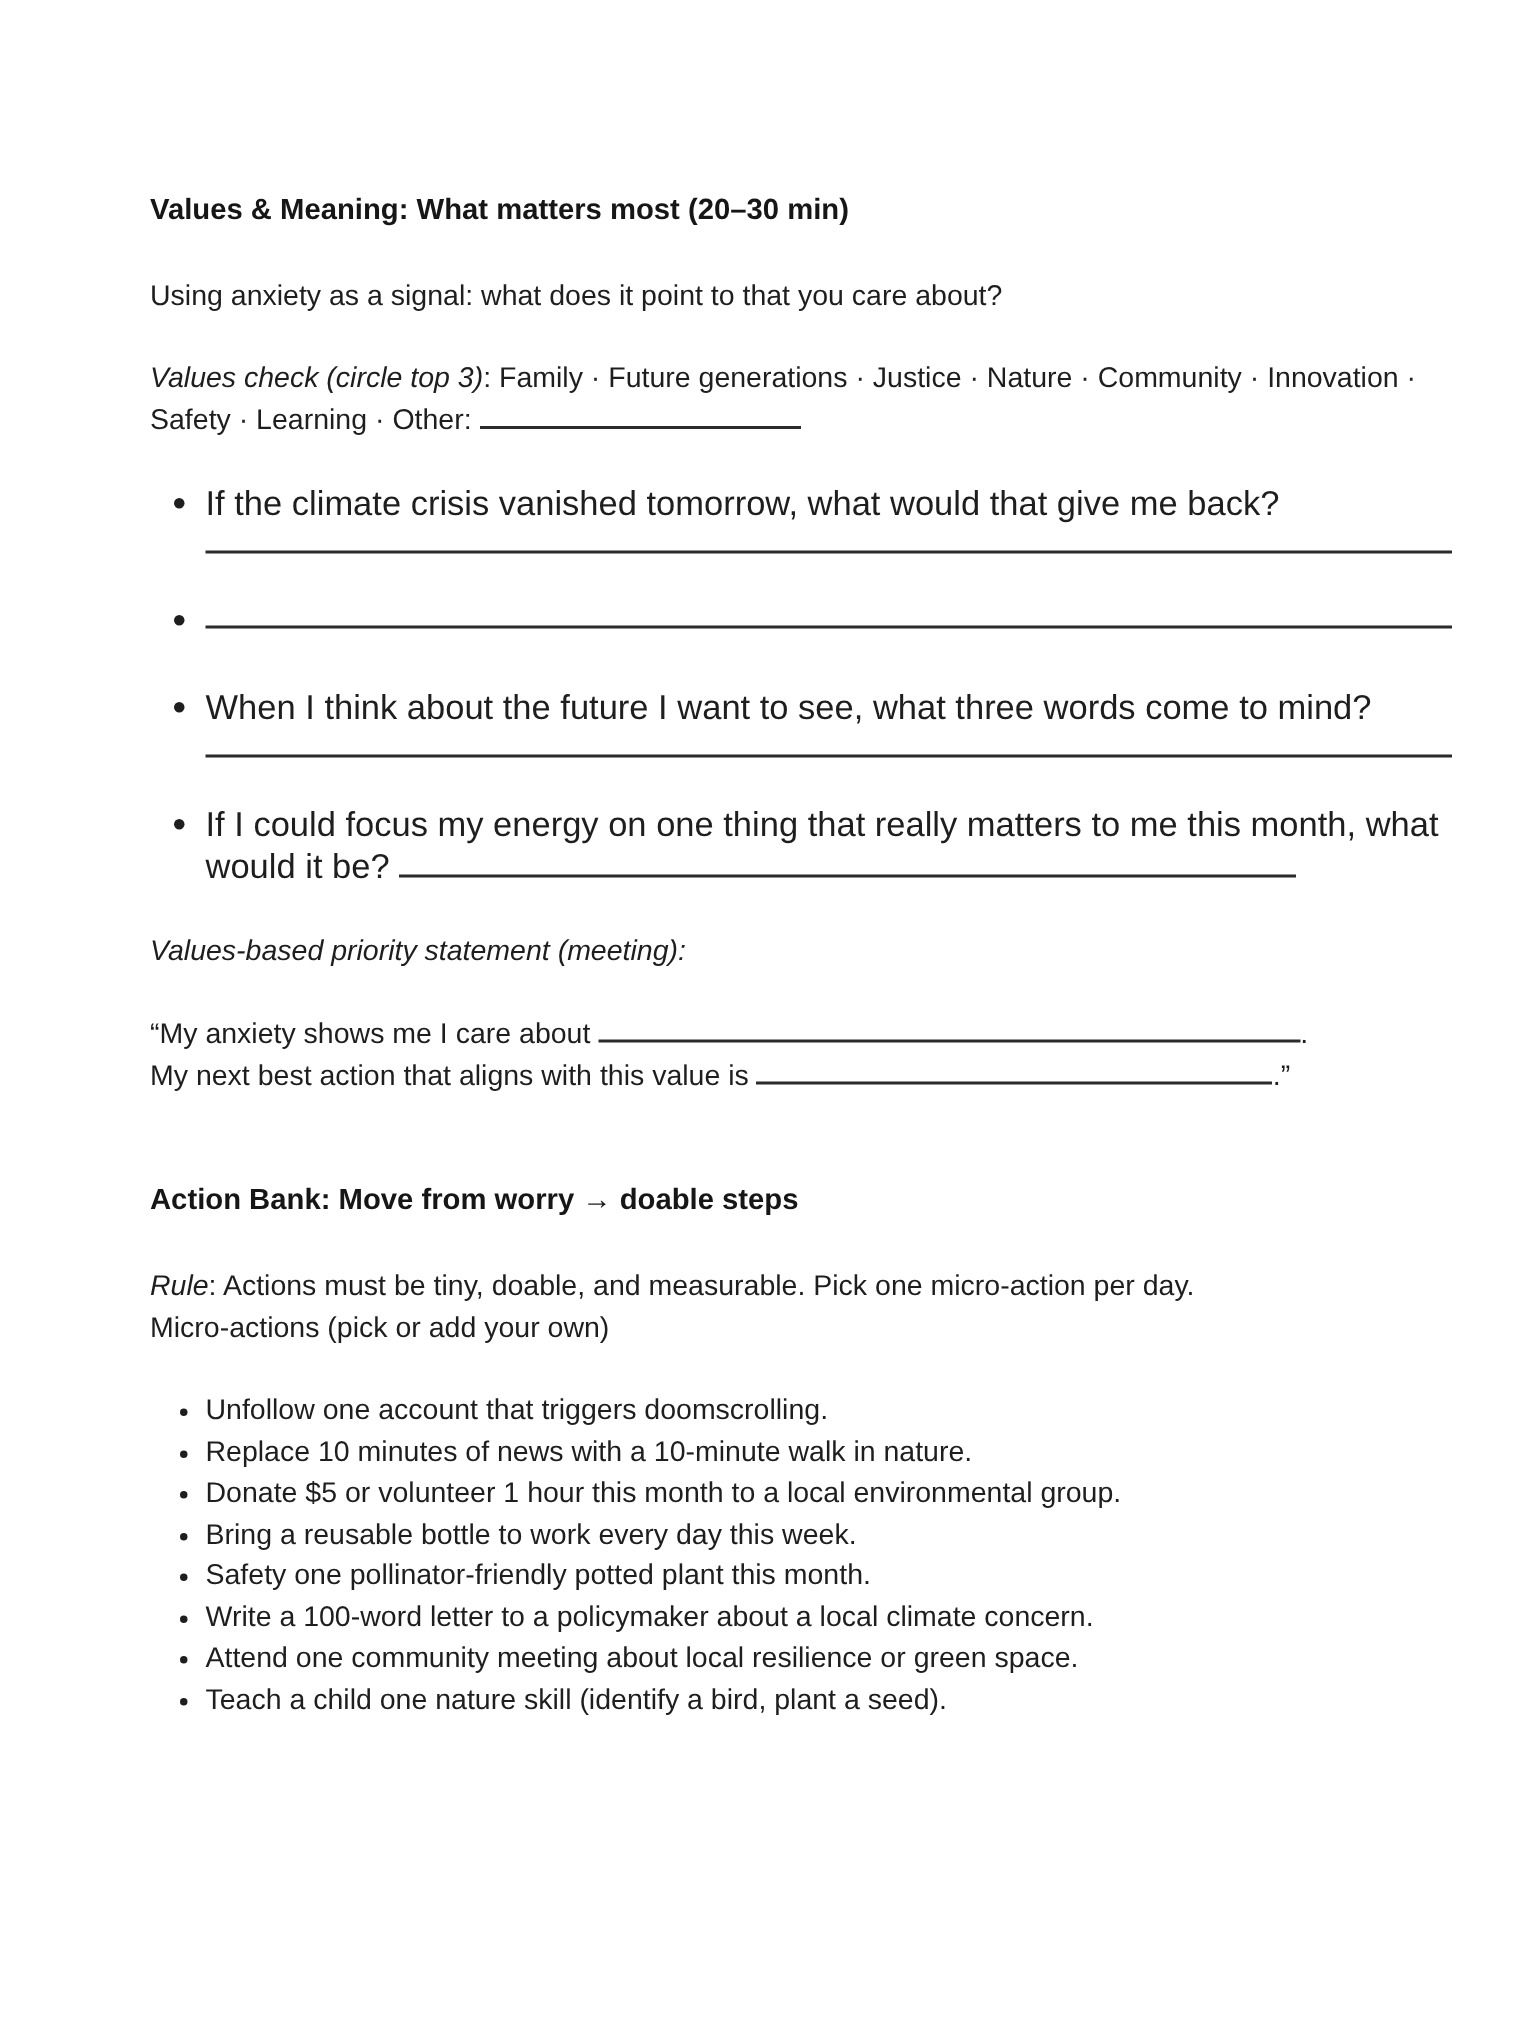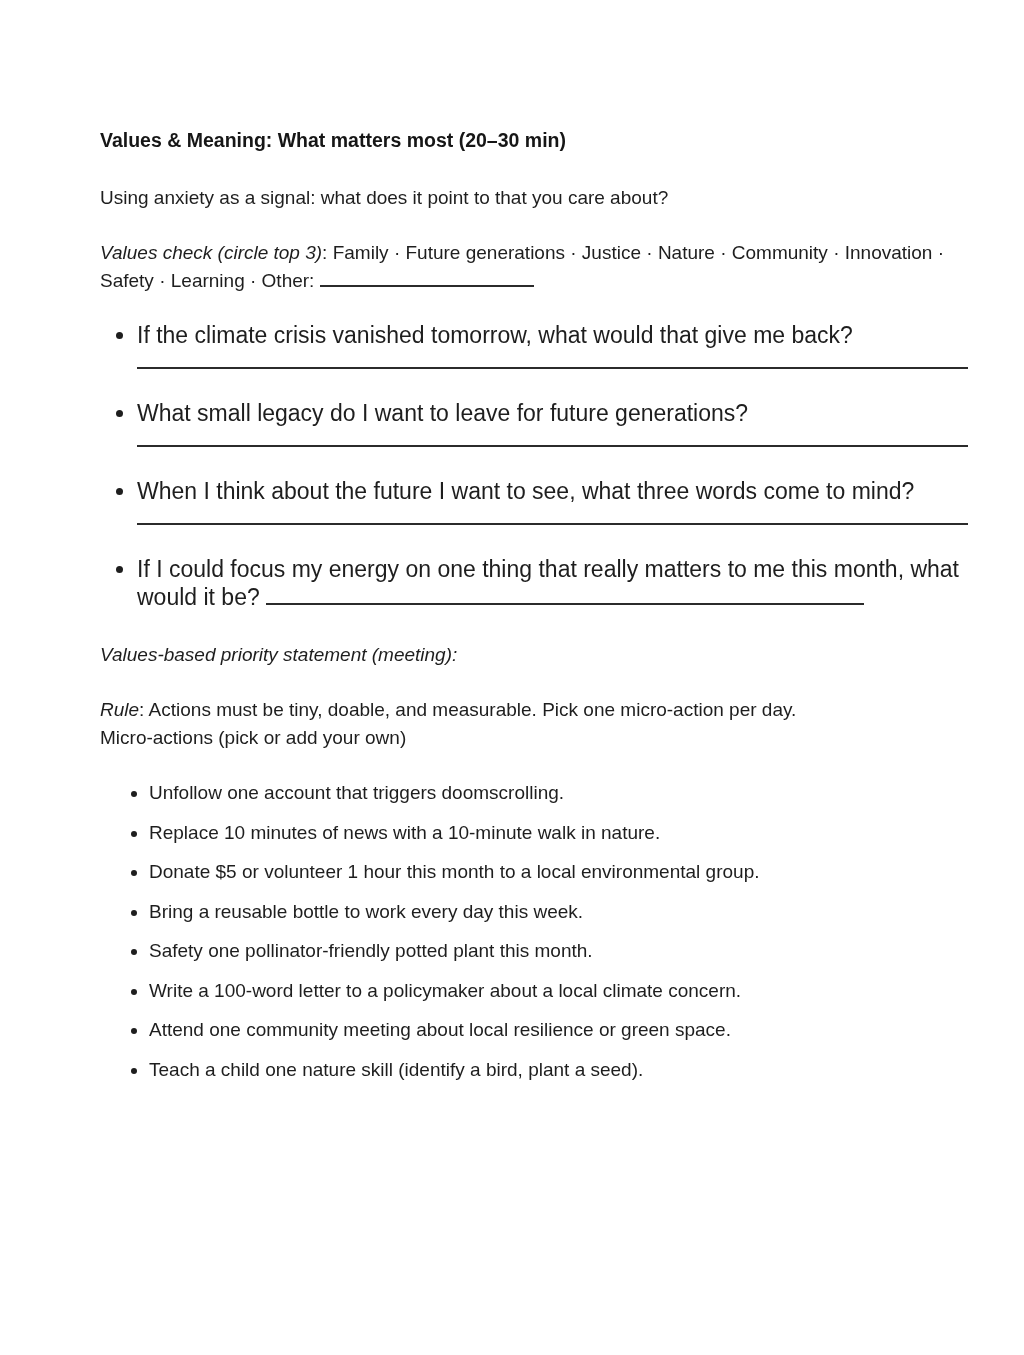--- a/index.html
+++ b/index.html
@@ -63,56 +63,57 @@
   .priority-quote { margin-bottom: 54px; }
   .rule-para { margin-bottom: 27px; }
   ul.micro {
     list-style: disc outside;
     margin: 0;
     padding-left: 37px;
   }
   ul.micro li {
     font-size: 19px;
     line-height: 27.5px;
-    margin: 12px;
+    margin: 0;
   }
 </style>
 </head>
 <body>
 
 <div class="page">
 
   <div class="h2">Values &amp; Meaning: What matters most (20–30 min)</div>
 
   <p>Using anxiety as a signal: what does it point to that you care about?</p>
 
   <p class="values-check"><em class="soft">Values check (circle top 3)</em><span>: Family · Future generations · Justice · Nature · Community · Innovation · Safety · Learning · Other: </span><span class="blank blank-other"></span></p>
 
 
   <ul class="prompts">
     <li>
       <span>If the climate crisis vanished tomorrow, what would that give me back?</span>
       <div class="blank-line"></div>
     </li>
     <li>
-      <span>What small legacy do I want to leave for future generations?</span>
       <div class="blank-line"></div>
     </li>
     <li>
       <span>When I think about the future I want to see, what three words come to mind?</span>
       <div class="blank-line"></div>
     </li>
     <li>
       <span>If I could focus my energy on one thing that really matters to me this month, what would it be? </span><span class="blank blank-b4"></span>
     </li>
   </ul>
 
   <p class="italic-label">Values-based priority statement (meeting):</p>
 
+  <p class="priority-quote"><span>“My anxiety shows me I care about </span><span class="blank blank-q1"></span><span>.</span><br><span>My next best action that aligns with this value is </span><span class="blank blank-q2"></span><span>.”</span></p>
 
+  <div class="h2 action">Action Bank: Move from worry → doable steps</div>
 
   <p class="rule-para"><em class="soft">Rule</em><span>: Actions must be tiny, doable, and measurable. Pick one micro-action per day.</span><br><span>Micro-actions (pick or add your own)</span></p>
 
   <ul class="micro">
     <li>Unfollow one account that triggers doomscrolling.</li>
     <li>Replace 10 minutes of news with a 10-minute walk in nature.</li>
     <li>Donate $5 or volunteer 1 hour this month to a local environmental group.</li>
     <li>Bring a reusable bottle to work every day this week.</li>
     <li>Safety one pollinator-friendly potted plant this month.</li>
     <li>Write a 100-word letter to a policymaker about a local climate concern.</li>

